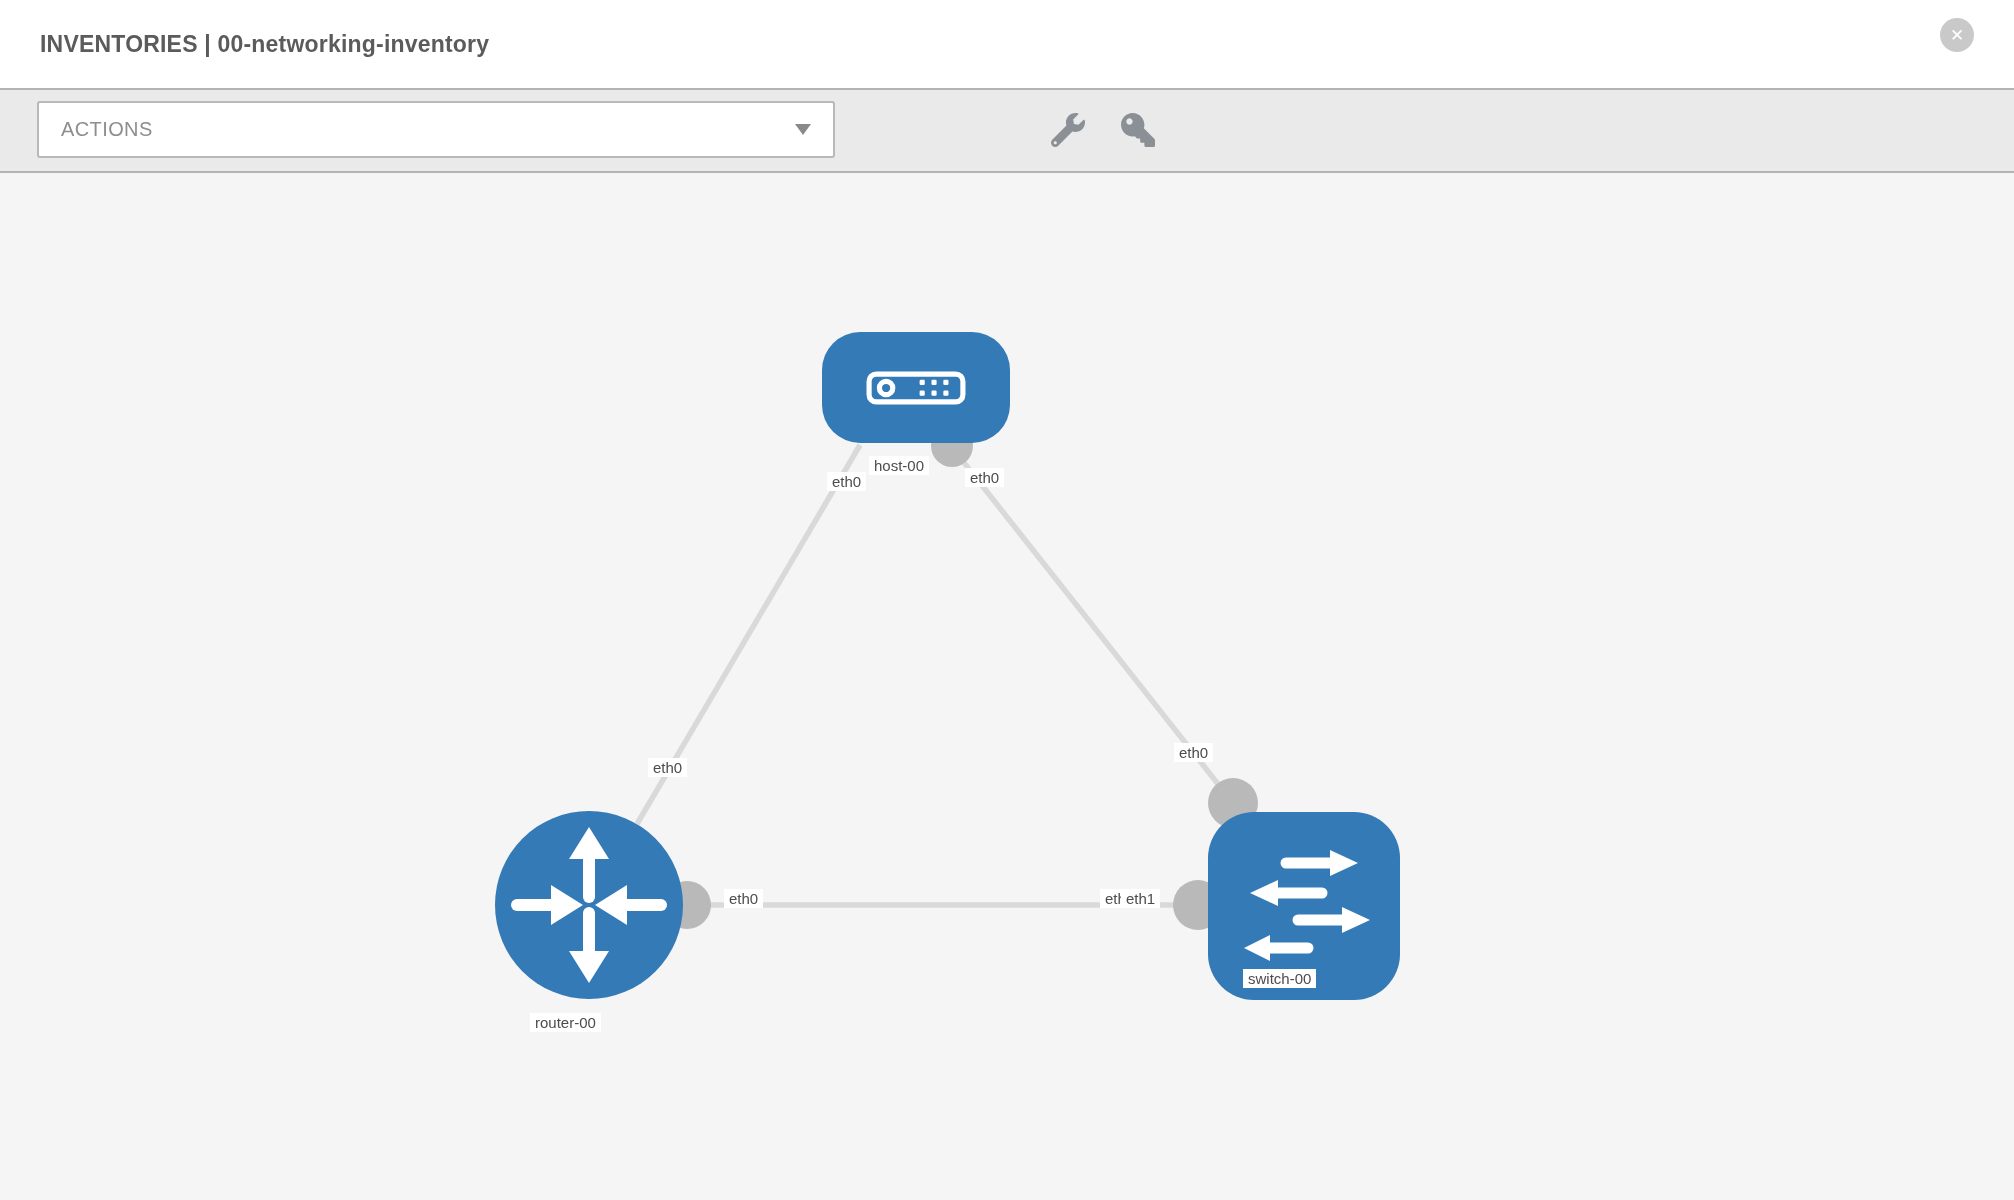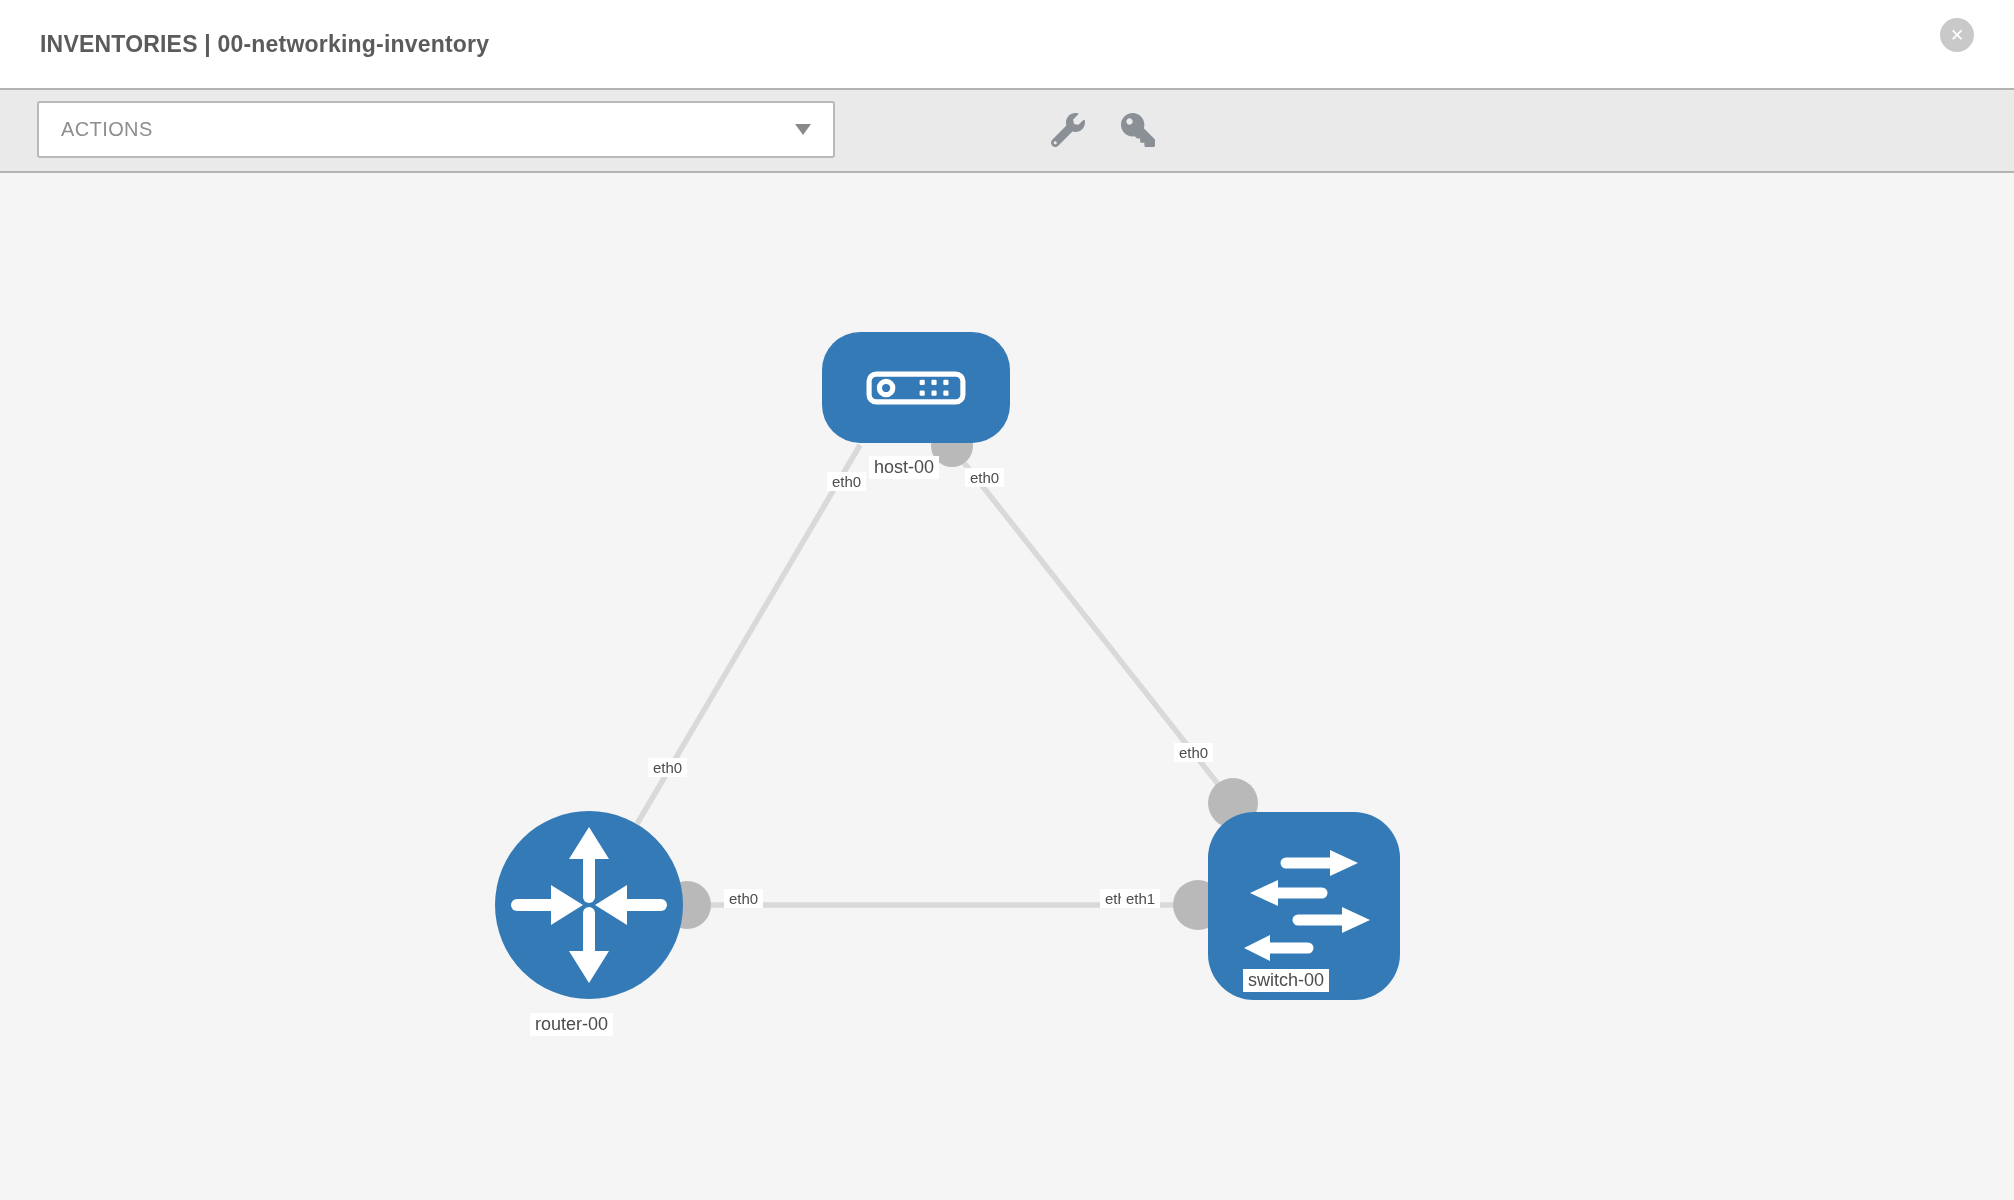--- a/index.html
+++ b/index.html
@@ -58,21 +58,21 @@
   .node { position:absolute; z-index:2; background:#337ab7; display:flex;
           align-items:center; justify-content:center; cursor:pointer; }
   .node-host   { left:822px;  top:159px; width:188px; height:111px; border-radius:38px; }
   .node-router { left:495px;  top:638px; width:188px; height:188px; border-radius:50%; }
   .node-switch { left:1208px; top:639px; width:192px; height:188px; border-radius:46px; }
 
   .chip {
     position:absolute; background:#ffffff; color:#4c4c4c;
     padding:1px 5px; white-space:nowrap; z-index:3;
   }
-  .chip-node { font-size:18px; z-index:4; }
+  .chip-node { font-size:15px; z-index:4; }
   .chip-eth  { font-size:15px; }
 
   
   .zoom-panel {
     position:absolute; left:1621px; top:925px; width:393px; height:117px;
     background:#ffffff; border-top:2px solid #b3b3b3; border-left:2px solid #b3b3b3;
     z-index:6;
   }
   .zoom-level {
     position:absolute; left:69px; top:10px; width:268px; text-align:center;

